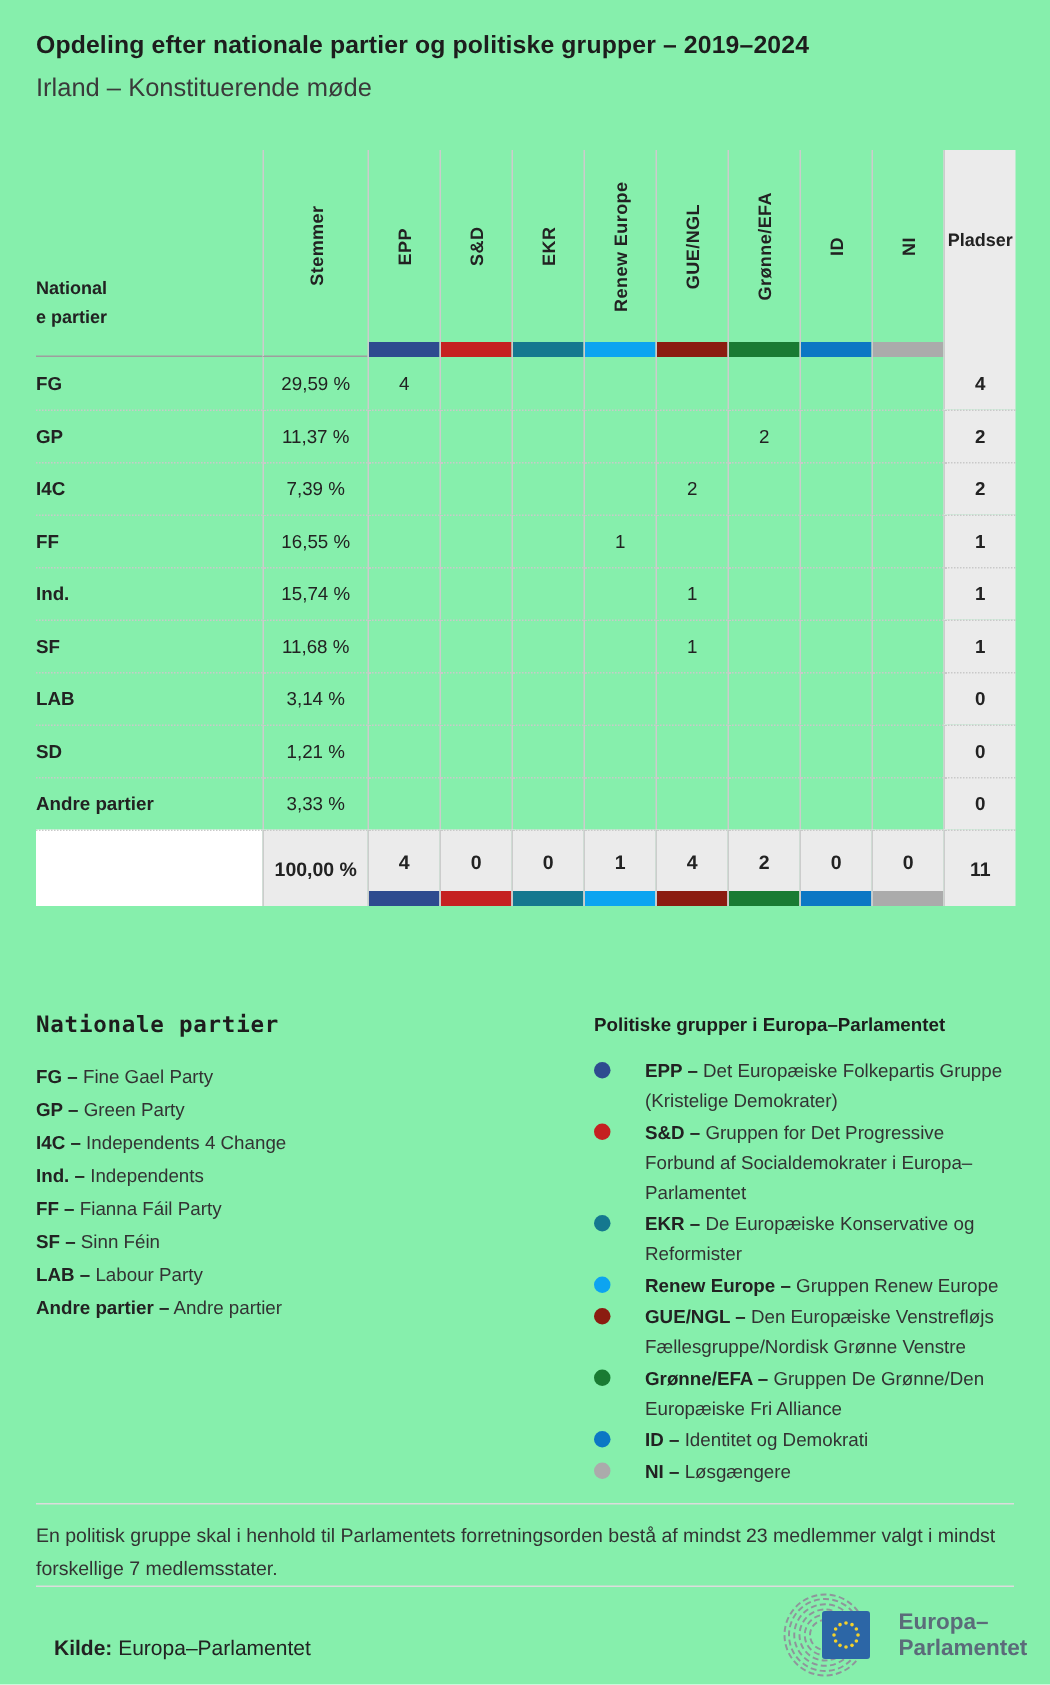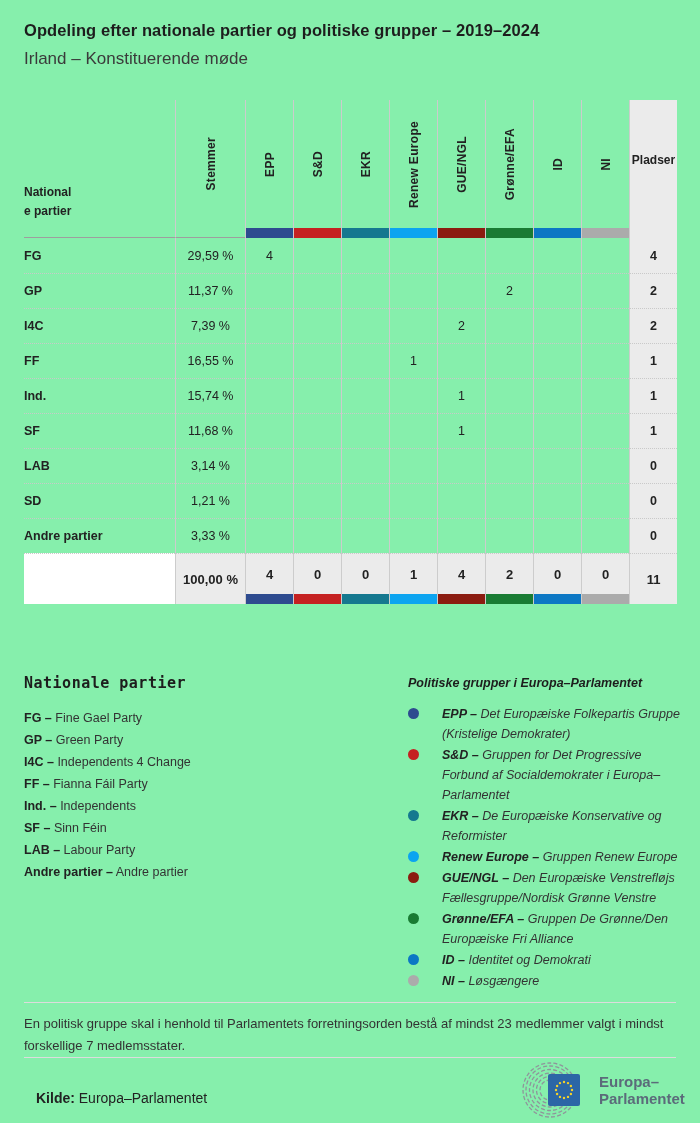--- a/index.html
+++ b/index.html
@@ -41,21 +41,21 @@
   .tcell.hasbar{ padding-bottom:10px; }
   .tbar{ position:absolute; left:0; right:0; bottom:0; height:10px; }
 
   
   .legend-parties{ position:absolute; left:24px; top:674px; width:350px; }
   .legend-parties h3{ font-family:"DejaVu Sans Mono", monospace; font-size:15px; font-weight:700;
     letter-spacing:0.5px; color:#1d1d1d; margin-bottom:15px; }
   .lp-item{ font-size:12.5px; line-height:22px; color:#333; }
   .lp-item .abbr{ font-weight:700; color:#222; }
 
-  .legend-groups{ position:absolute; left:408px; top:676px; width:280px;font-style:italic; }
+  .legend-groups{ position:absolute; left:396px; top:676px; width:280px; }
   .legend-groups h3{ font-size:12.5px; font-weight:700; color:#1d1d1d; margin-bottom:14px; }
   .lg-item{ display:flex; gap:23px; font-size:12.5px; line-height:20px; color:#333; margin-bottom:1px;}
   .lg-dot{ width:11px; height:11px; border-radius:50%; flex:none; margin-top:4px; }
   .lg-item .abbr{ font-weight:700; color:#222; }
 
   
   .rule{ position:absolute; left:24px; width:652px; border-top:1px solid #dcdcdc; }
   .rule1{ top:1002px; } .rule2{ top:1057px; }
   .footnote{ position:absolute; left:24px; top:1013px; width:645px; font-size:13px; line-height:22px; color:#333;}
   .source{ position:absolute; left:24px; top:1090px; font-size:14px; color:#222;}
@@ -305,22 +305,22 @@
         </div>
       <div class="tcell cline dot">11</div>
     </div>
   </div>
 
   <div class="legend-parties">
     <h3>Nationale partier</h3>
     <div class="lp-item"><span class="abbr">FG –</span> <span>Fine Gael Party</span></div>
     <div class="lp-item"><span class="abbr">GP –</span> <span>Green Party</span></div>
     <div class="lp-item"><span class="abbr">I4C –</span> <span>Independents 4 Change</span></div>
+    <div class="lp-item"><span class="abbr">Ind. –</span> <span>Independents</span></div>
     <div class="lp-item"><span class="abbr">FF –</span> <span>Fianna Fáil Party</span></div>
-    <div class="lp-item"><span class="abbr">Ind. –</span> <span>Independents</span></div>
     <div class="lp-item"><span class="abbr">SF –</span> <span>Sinn Féin</span></div>
     <div class="lp-item"><span class="abbr">LAB –</span> <span>Labour Party</span></div>
     <div class="lp-item"><span class="abbr">Andre partier –</span> <span>Andre partier</span></div>
   </div>
 
   <div class="legend-groups">
     <h3>Politiske grupper i Europa–Parlamentet</h3>
     <div class="lg-item">
         <span class="lg-dot" style="background: rgb(46, 75, 143);"></span>
         <div><span class="abbr">EPP –</span> <span>Det Europæiske Folkepartis Gruppe (Kristelige Demokrater)</span></div>

